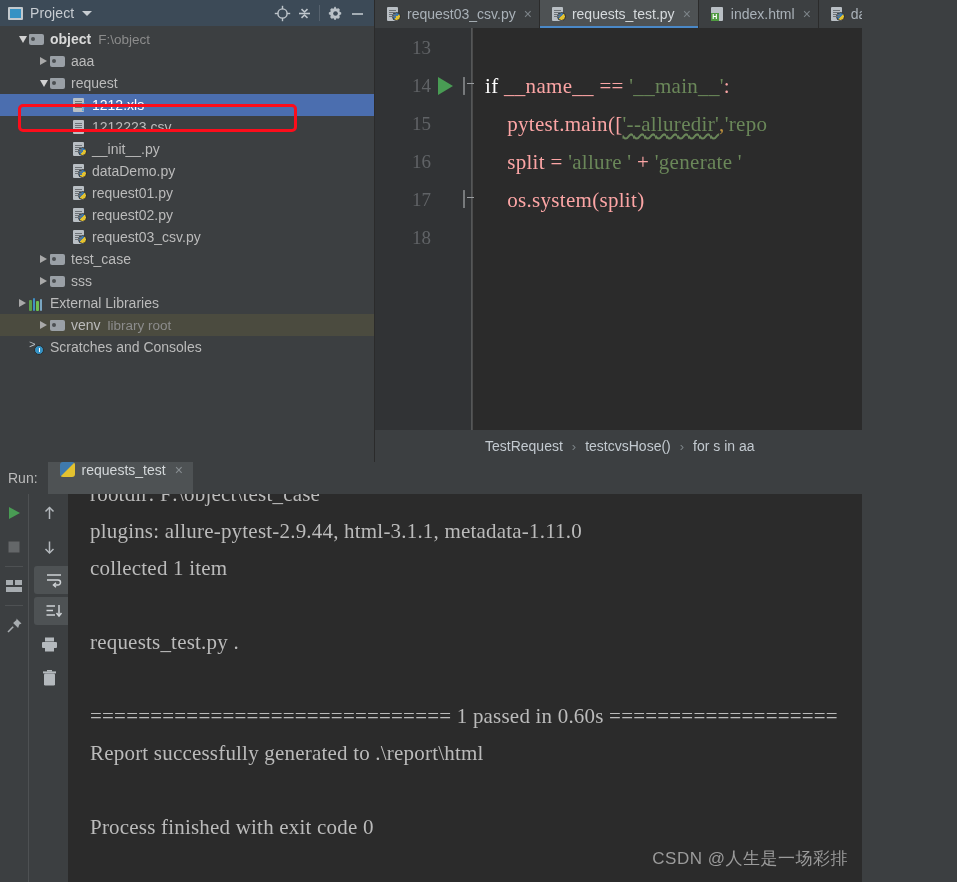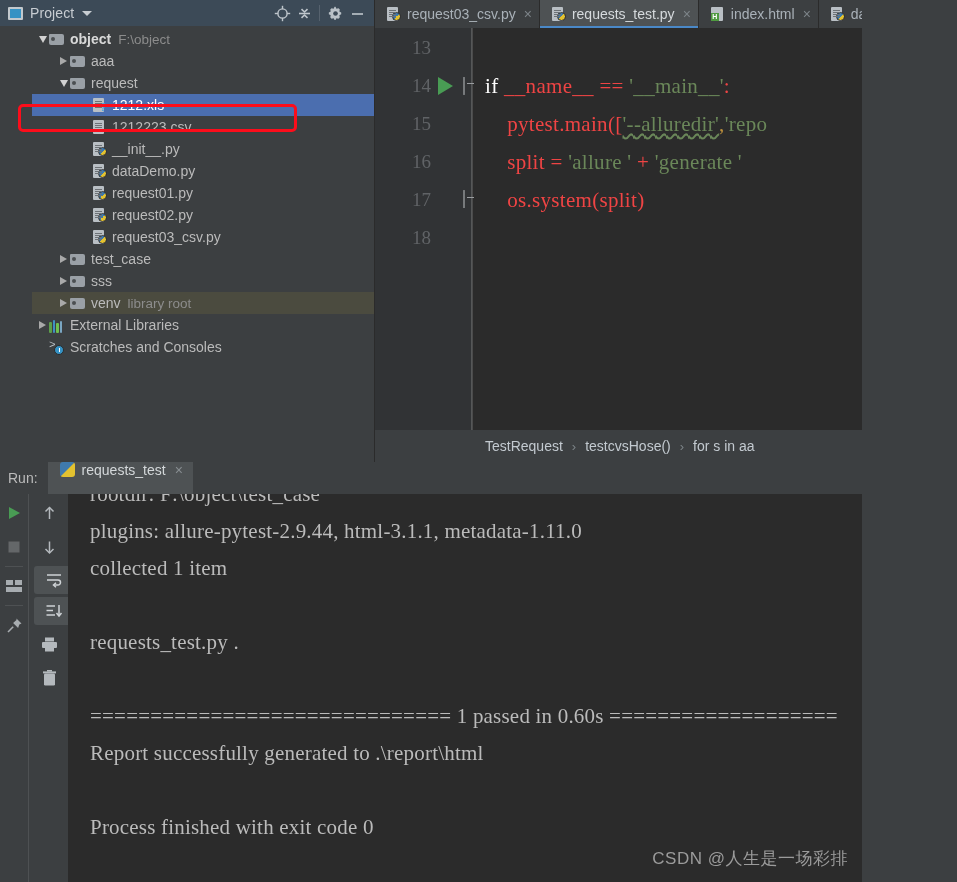--- a/index.html
+++ b/index.html
@@ -69,26 +69,25 @@
     position: absolute;
     top: 26px; left: 0; right: 0; bottom: 0;
     background: #3c3f41;
     overflow: hidden;
     padding-top: 2px;
   }
   .tree-row {
     display: flex;
     align-items: center;
     height: 22px;
-    padding-left: 4px;
+    padding-left: 16px;
     white-space: nowrap;
     font-size: 14px;
     color: #bbbbbb;
     position: relative;
-    margin-left: 32px;
   }
   .tree-row.selected { background: #4b6eaf; color: #ffffff; }
   .tree-row.hovered  { background: #4b4b3f; }
   .tree-row .label { margin-left: 5px; }
   .tree-row .label.bold { font-weight: bold; color: #d8d8d8; }
   .tree-row .sublabel { margin-left: 7px; color: #8c8c8c; font-size: 13.5px; }
   .tree-row.selected .label { color:#ffffff; }
 
   .arrow {
     width: 13px; height: 22px;
@@ -305,21 +304,21 @@
     position:absolute;
     left:110px;
     font-family:"Liberation Serif", serif;
     font-size:21px;
     letter-spacing:0.3px;
     white-space:pre;
     color:#a9b7c6;
   }
   .kw { color:#ffffff; }
   .str { color:#6a8759; }
-  .ident { color:#ef4444;text-align:right; }
+  .ident { color:#fca5a5;text-align:right; }
   .squig {
     text-decoration: underline;
     text-decoration-style: wavy;
     text-decoration-color: #6a8759;
   }
   .warnmark { color:#bc8f3c; }
 
   #breadcrumb {
     position:absolute;
     left:0; right:0; bottom:0; height:32px;
@@ -574,41 +573,41 @@
           <span class="label">test_case</span>
         </div>
         <div class="tree-row">
           <span style="display: inline-block; flex: 0 0 21px; width: 21px;"></span>
           <span class="arrow right">
             <i></i>
           </span>
           <span class="ico folder"></span>
           <span class="label">sss</span>
         </div>
-        <div class="tree-row hovered">
-          <span style="display: inline-block; flex: 0 0 21px; width: 21px;"></span>
-          <span class="arrow right">
-            <i></i>
-          </span>
-          <span class="ico folder"></span>
-          <span class="label">venv</span>
-          <span class="sublabel">library root</span>
-        </div>
         <div class="tree-row">
           <span style="display: inline-block; flex: 0 0 0px; width: 0px;"></span>
           <span class="arrow right">
             <i></i>
           </span>
           <span class="ico libs">
             <span style="background: rgb(92, 159, 74); height: 11px;"></span>
             <span style="background: rgb(63, 143, 196); height: 13px;"></span>
             <span style="background: rgb(111, 192, 80); height: 10px;"></span>
             <span style="background: rgb(122, 166, 194); height: 12px;"></span>
           </span>
           <span class="label">External Libraries</span>
+        </div>
+        <div class="tree-row hovered">
+          <span style="display: inline-block; flex: 0 0 21px; width: 21px;"></span>
+          <span class="arrow right">
+            <i></i>
+          </span>
+          <span class="ico folder"></span>
+          <span class="label">venv</span>
+          <span class="sublabel">library root</span>
         </div>
         <div class="tree-row">
           <span style="display: inline-block; flex: 0 0 0px; width: 0px;"></span>
           <span class="arrow none">
             <i></i>
           </span>
           <span class="ico scratch">
             <span class="clock"></span>
           </span>
           <span class="label">Scratches and Consoles</span>

